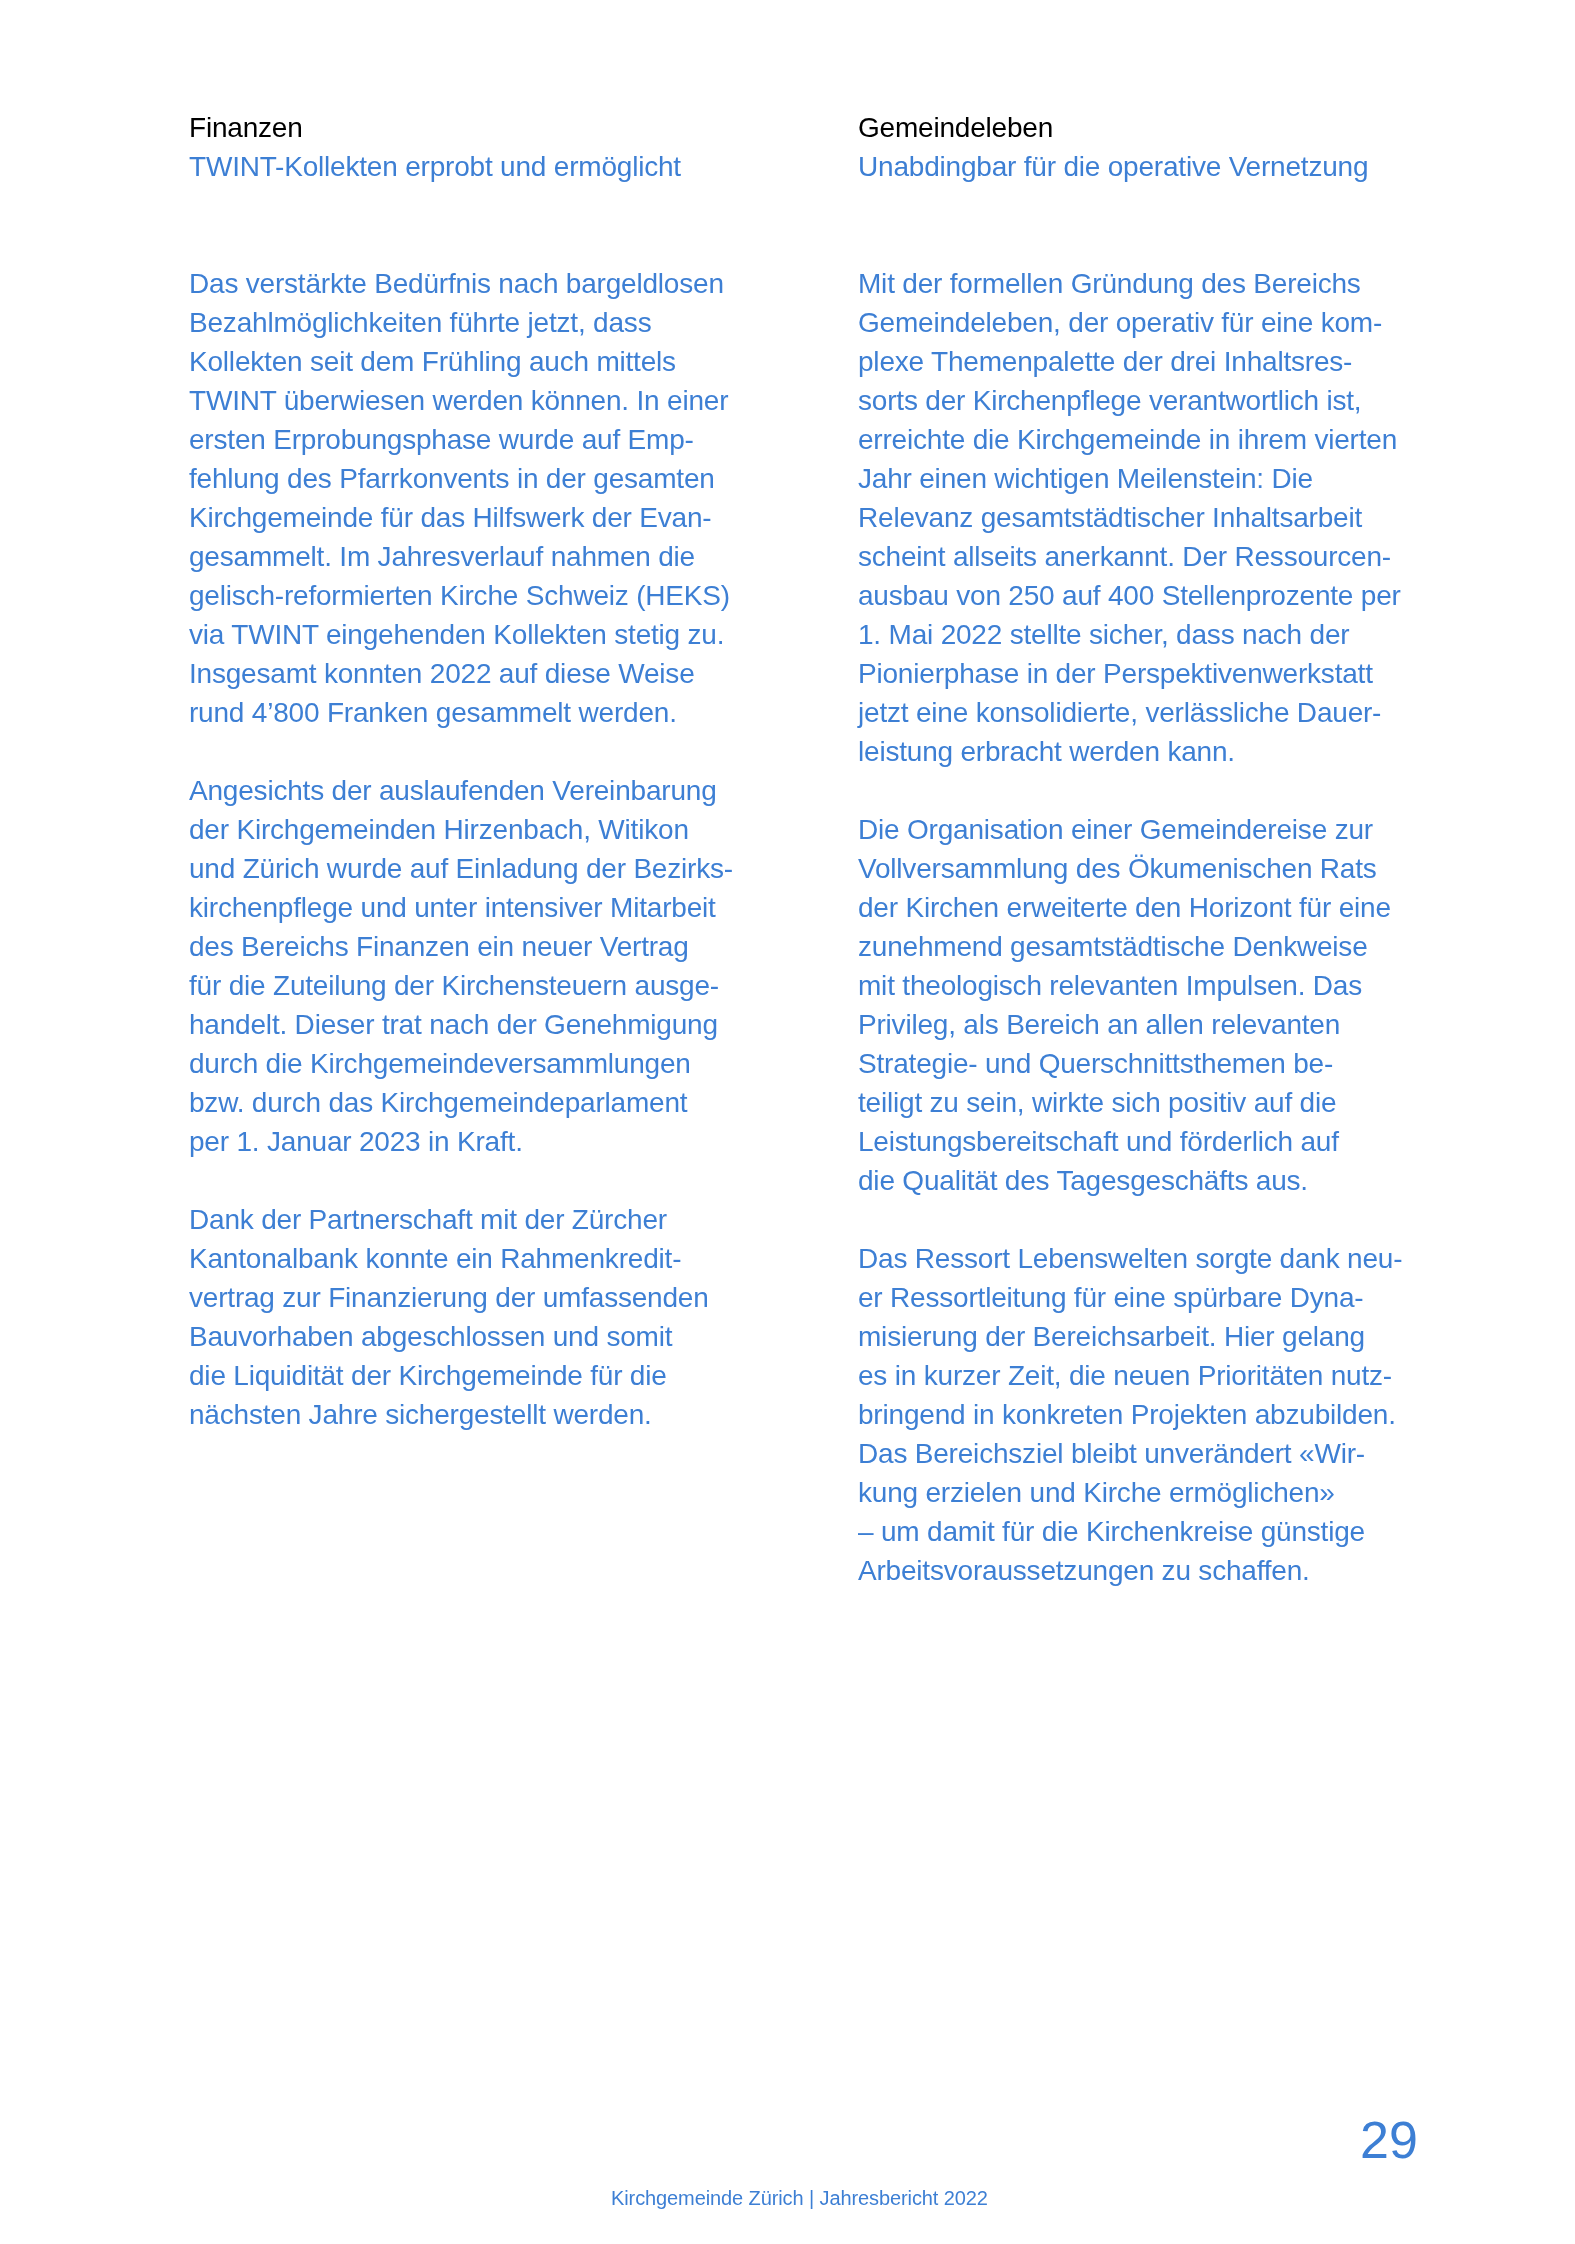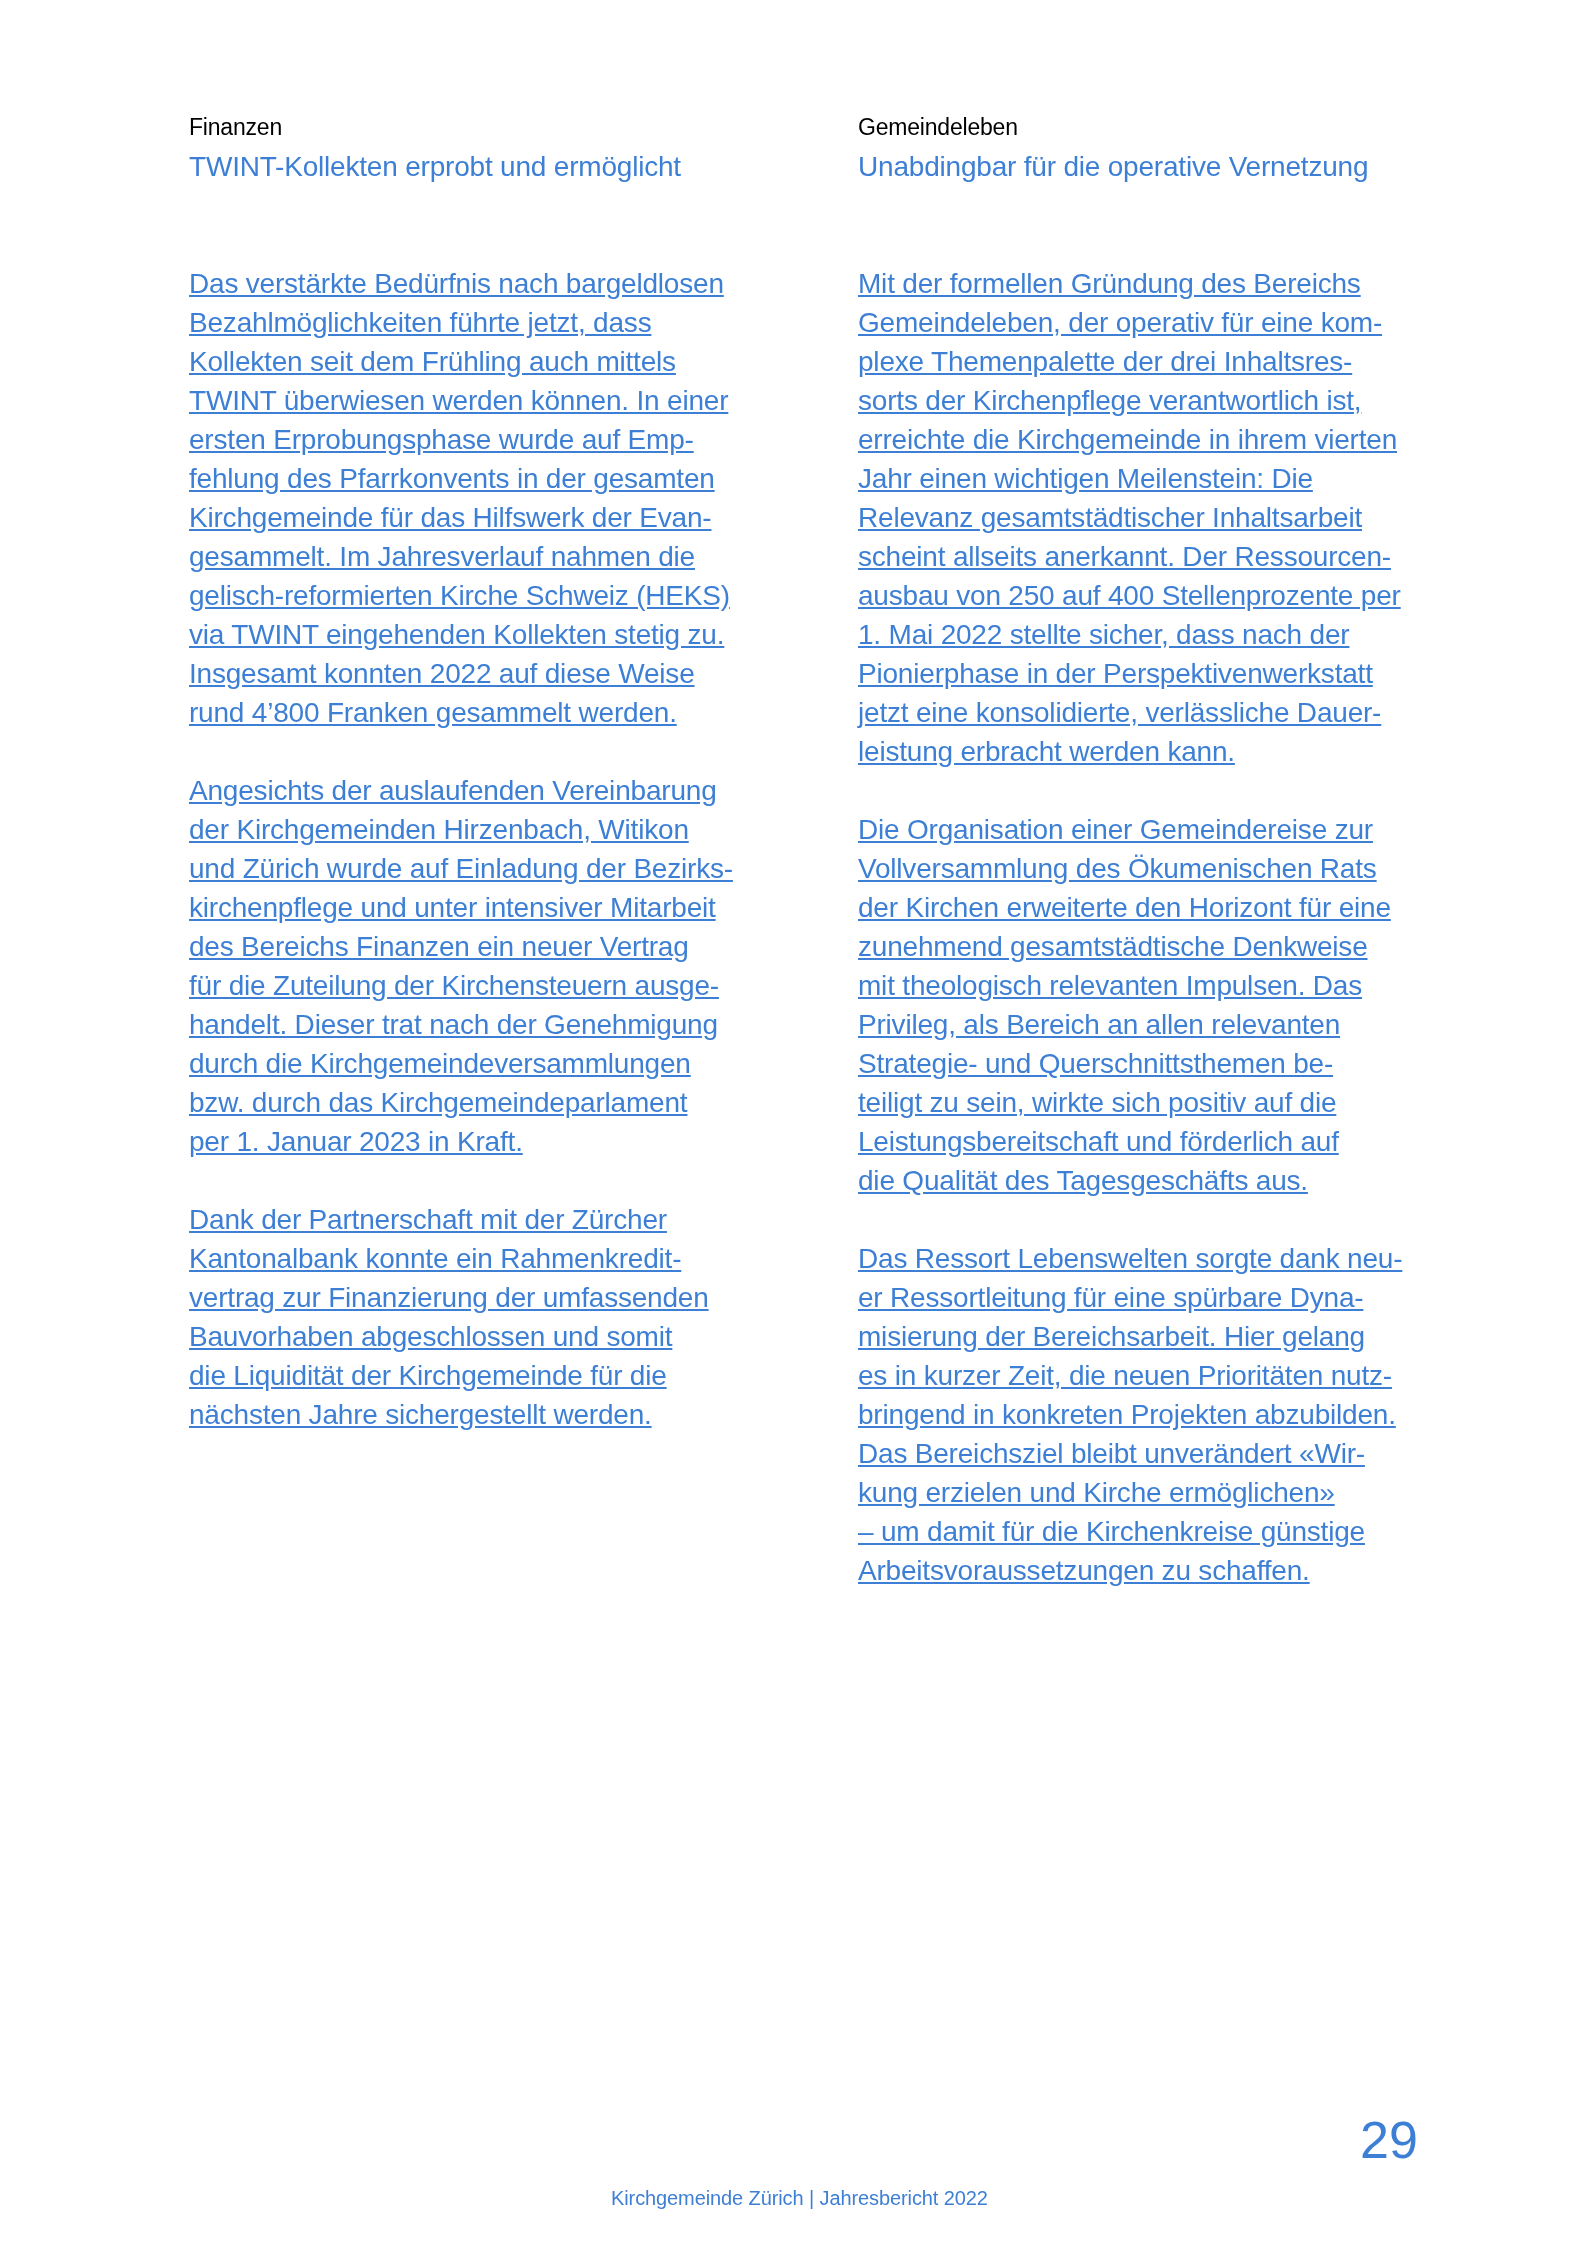--- a/index.html
+++ b/index.html
@@ -17,21 +17,21 @@
     }
     .column {
       position: absolute;
       top: 108px;
       width: 630px;
     }
     .col-left { left: 189px; }
     .col-right { left: 858px; }
     .section-label {
       color: #000000;
-      font-size: 23px;
+      font-size: 28px;
       line-height: 39px;
       margin: 0;
       font-weight: normal;
       letter-spacing: -0.2px;
     }
     .section-subtitle {
       color: #3d7fd4;
       font-size: 28px;
       line-height: 39px;
       margin: 0 0 78px 0;
@@ -41,21 +41,20 @@
     .paragraph {
       font-size: 28px;
       line-height: 39px;
       margin: 0 0 39px 0;
       letter-spacing: -0.2px;
       white-space: normal;
     }
     .paragraph .line {
       display: block;
       white-space: nowrap;
-      text-decoration: underline;
     }
     .footer-text {
       position: absolute;
       left: 611px;
       top: 2138px;
       font-size: 20px;
       line-height: 24px;
       color: #3d7fd4;
       letter-spacing: -0.1px;
       margin-top: 48px;

